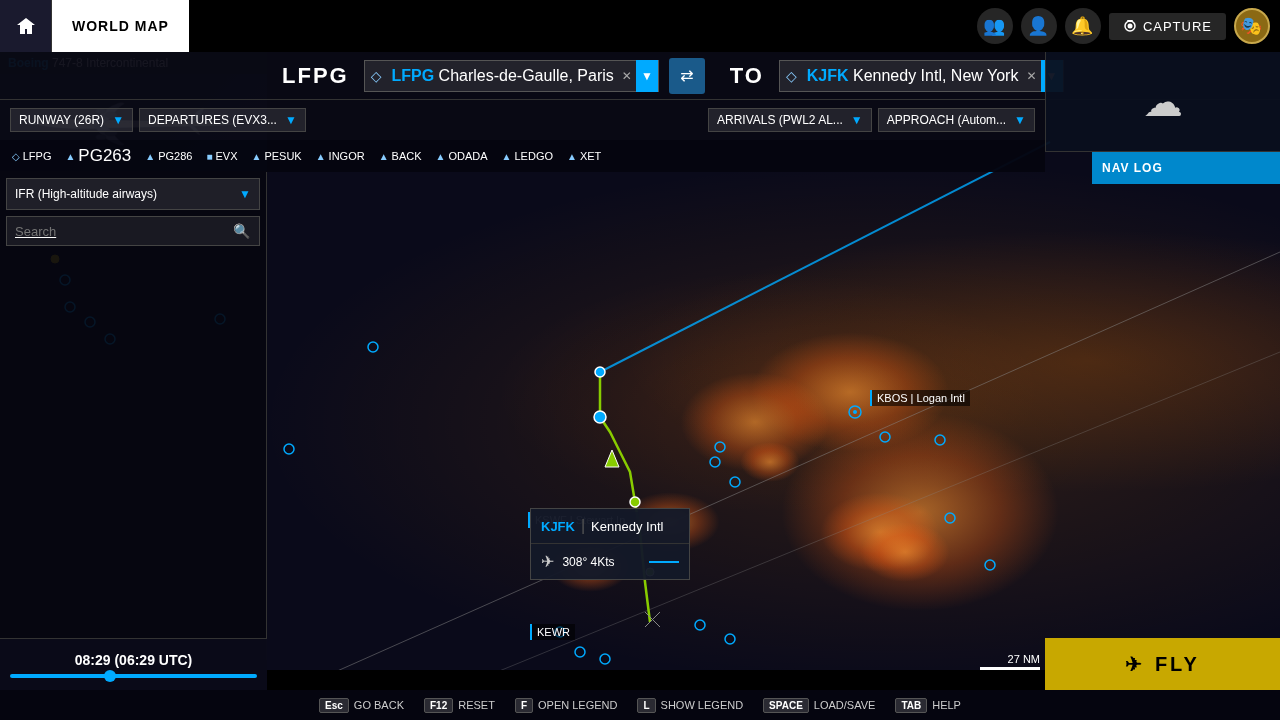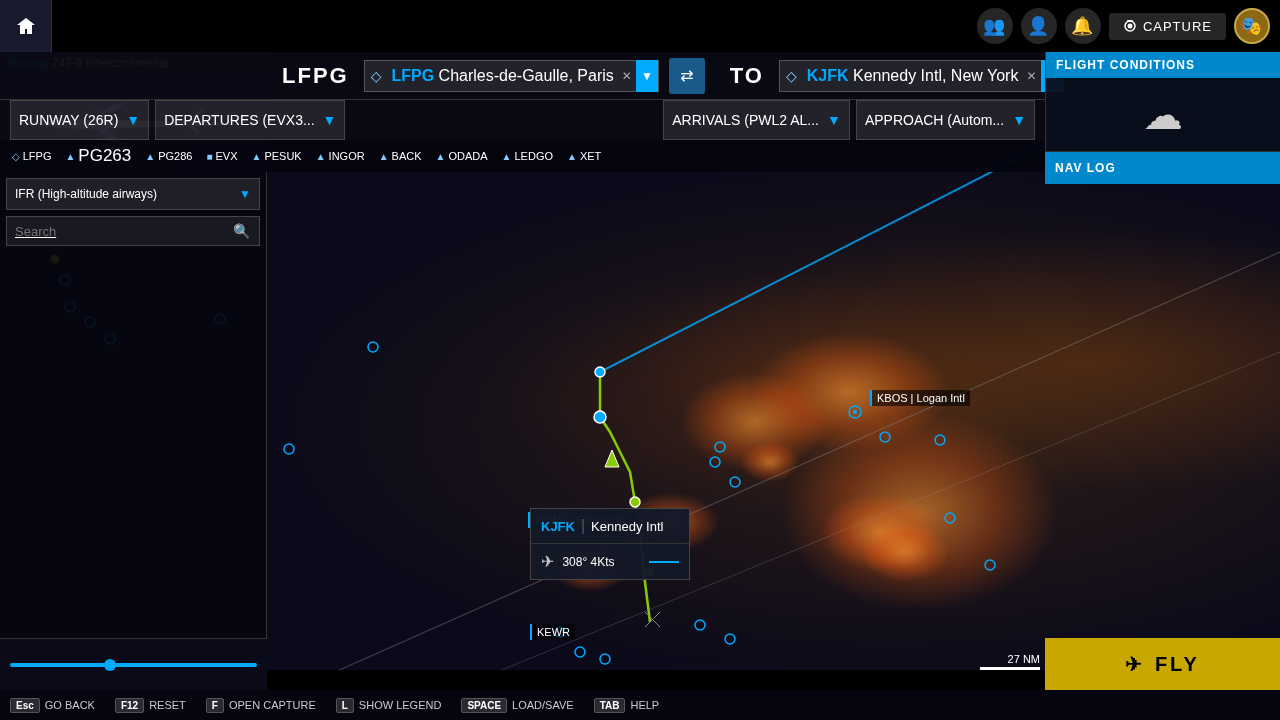--- a/index.html
+++ b/index.html
@@ -63,32 +63,32 @@
     #fc-title {
       background: #0088cc; padding: 6px 10px; font-size: 12px; font-weight: bold; letter-spacing: 1px;
     }
     #fc-content {
       flex: 1; display: flex; align-items: center; justify-content: center;
     }
     .cloud-icon { font-size: 40px; color: #ccc; }
 
     
     #nav-log {
-      position: absolute; top: 152px; right: 0; width: 235px; height: 32px;
+      position: absolute; top: 152px; right: 0; width: 188px; height: 32px;
       background: #0088cc; display: flex; align-items: center; padding: 0 10px; z-index: 100;
       font-size: 12px; font-weight: bold; letter-spacing: 1px; cursor: pointer;
     }
 
     
     #runway-bar {
       position: absolute; top: 100px; left: 0; width: 1045px; height: 40px;
       background: rgba(10,10,20,0.95); display: flex; align-items: center; z-index: 100; gap: 6px; padding: 0 10px;
     }
     .rwy-select {
-      display: flex; align-items: center; background: rgba(255,255,255,0.1); border: 1px solid #444; height: 40px; padding: 0 8px; font-size: 14px; color: #fff; cursor: pointer; gap: 4px;
+      display: flex; align-items: center; background: rgba(255,255,255,0.1); border: 1px solid #444; height: 24px; padding: 0 8px; font-size: 12px; color: #fff; cursor: pointer; gap: 4px;
     }
     .rwy-select .arr { color: #0af; margin-left: 4px; }
 
     
     #waypoints-bar {
       position: absolute; top: 140px; left: 0; width: 1045px; height: 32px;
       background: rgba(5,5,15,0.97); display: flex; align-items: center; z-index: 100; padding: 0 6px; gap: 2px; overflow: hidden;
     }
     .wp-item {
       display: flex; align-items: center; gap: 3px; padding: 2px 6px; font-size: 11px; color: #fff; white-space: nowrap;
@@ -170,21 +170,21 @@
     #fly-btn {
       position: absolute; bottom: 30px; right: 0; width: 235px; height: 52px;
       background: #c8a800; display: flex; align-items: center; justify-content: center; gap: 10px;
       font-size: 20px; font-weight: bold; letter-spacing: 3px; color: #000; cursor: pointer; z-index: 100;
     }
     .plane-icon-fly { font-size: 20px; }
 
     
     #hotkeys-bar {
       position: absolute; bottom: 0; left: 0; width: 1280px; height: 30px;
-      background: rgba(5,5,15,0.98); display: flex; align-items: center; z-index: 200; padding: 0 10px; gap: 20px;
+      background: rgba(5,5,15,0.98); display: flex; align-items: center; z-index: 200; padding: 0 10px; gap: 20px; justify-content: center;
     }
     .hotkey-item { display: flex; align-items: center; gap: 5px; font-size: 11px; color: #ccc; }
     .hotkey-key { background: rgba(255,255,255,0.15); border: 1px solid #555; padding: 1px 5px; font-size: 10px; border-radius: 2px; color: #fff; font-weight: bold; }
 
     
     #nm-scale {
       position: absolute; bottom: 50px; right: 240px; z-index: 100; font-size: 11px; color: #fff; display: flex; flex-direction: column; align-items: flex-end;
     }
     #nm-label { margin-bottom: 2px; }
     #nm-bar { width: 60px; height: 3px; background: #fff; }
@@ -207,20 +207,23 @@
     .aircraft-svg { width: 220px; height: 70px; }
   </style>
 </head>
 <body>
 
 <div id="topbar">
   <div id="home-btn">
     <svg width="22" height="22" viewBox="0 0 22 22" fill="white">
       <path d="M11 3L2 10h3v9h5v-5h2v5h5v-9h3z"></path>
     </svg>
+  </div>
+  <div id="worldmap-tab">
+    <span>WORLD MAP</span>
   </div>
   <div id="topbar-right">
     <div class="topbar-icon">
       <span>👥</span>
     </div>
     <div class="topbar-icon">
       <span>👤</span>
     </div>
     <div class="topbar-icon">
       <span>🔔</span>
@@ -291,21 +294,20 @@
       <span style="font-weight:bold;color:#0af;">KJFK</span>
       <span> </span>
       <span>Kennedy Intl, New York</span>
     </span>
     <span class="dropdown-x">✕</span>
     <span class="dropdown-arr">▼</span>
   </div>
 </div>
 
 <div id="flight-conditions">
-  <div id="fc-title">FLIGHT CONDITIONS</div>
   <div id="fc-content">
     <div class="cloud-icon">☁</div>
   </div>
 </div>
 
 <div id="nav-log">
   <span>NAV LOG</span>
 </div>
 
 <div id="runway-bar">
@@ -452,20 +454,21 @@
         <span class="wind-plane">✈</span>
         <span>308° 4Kts</span>
         <div id="popup-runway-line"></div>
       </div>
     </div>
 
   </div>
 </div>
 
 <div id="time-bar">
+  <div id="time-text">08:29 (06:29 UTC)</div>
   <div id="time-slider">
     <div id="time-handle"></div>
   </div>
 </div>
 
 <div id="nm-scale">
   <div id="nm-label">27 NM</div>
   <div id="nm-bar"></div>
 </div>
 
@@ -479,21 +482,21 @@
 <div class="hotkey-item">
       <span class="hotkey-key">Esc</span>
       <span>GO BACK</span>
     </div>
     <div class="hotkey-item">
       <span class="hotkey-key">F12</span>
       <span>RESET</span>
     </div>
     <div class="hotkey-item">
       <span class="hotkey-key">F</span>
-      <span>OPEN CAPTURE</span>
+      <span>OPEN LEGEND</span>
     </div>
     <div class="hotkey-item">
       <span class="hotkey-key">L</span>
       <span>SHOW LEGEND</span>
     </div>
     <div class="hotkey-item">
       <span class="hotkey-key">SPACE</span>
       <span>LOAD/SAVE</span>
     </div>
     <div class="hotkey-item">

